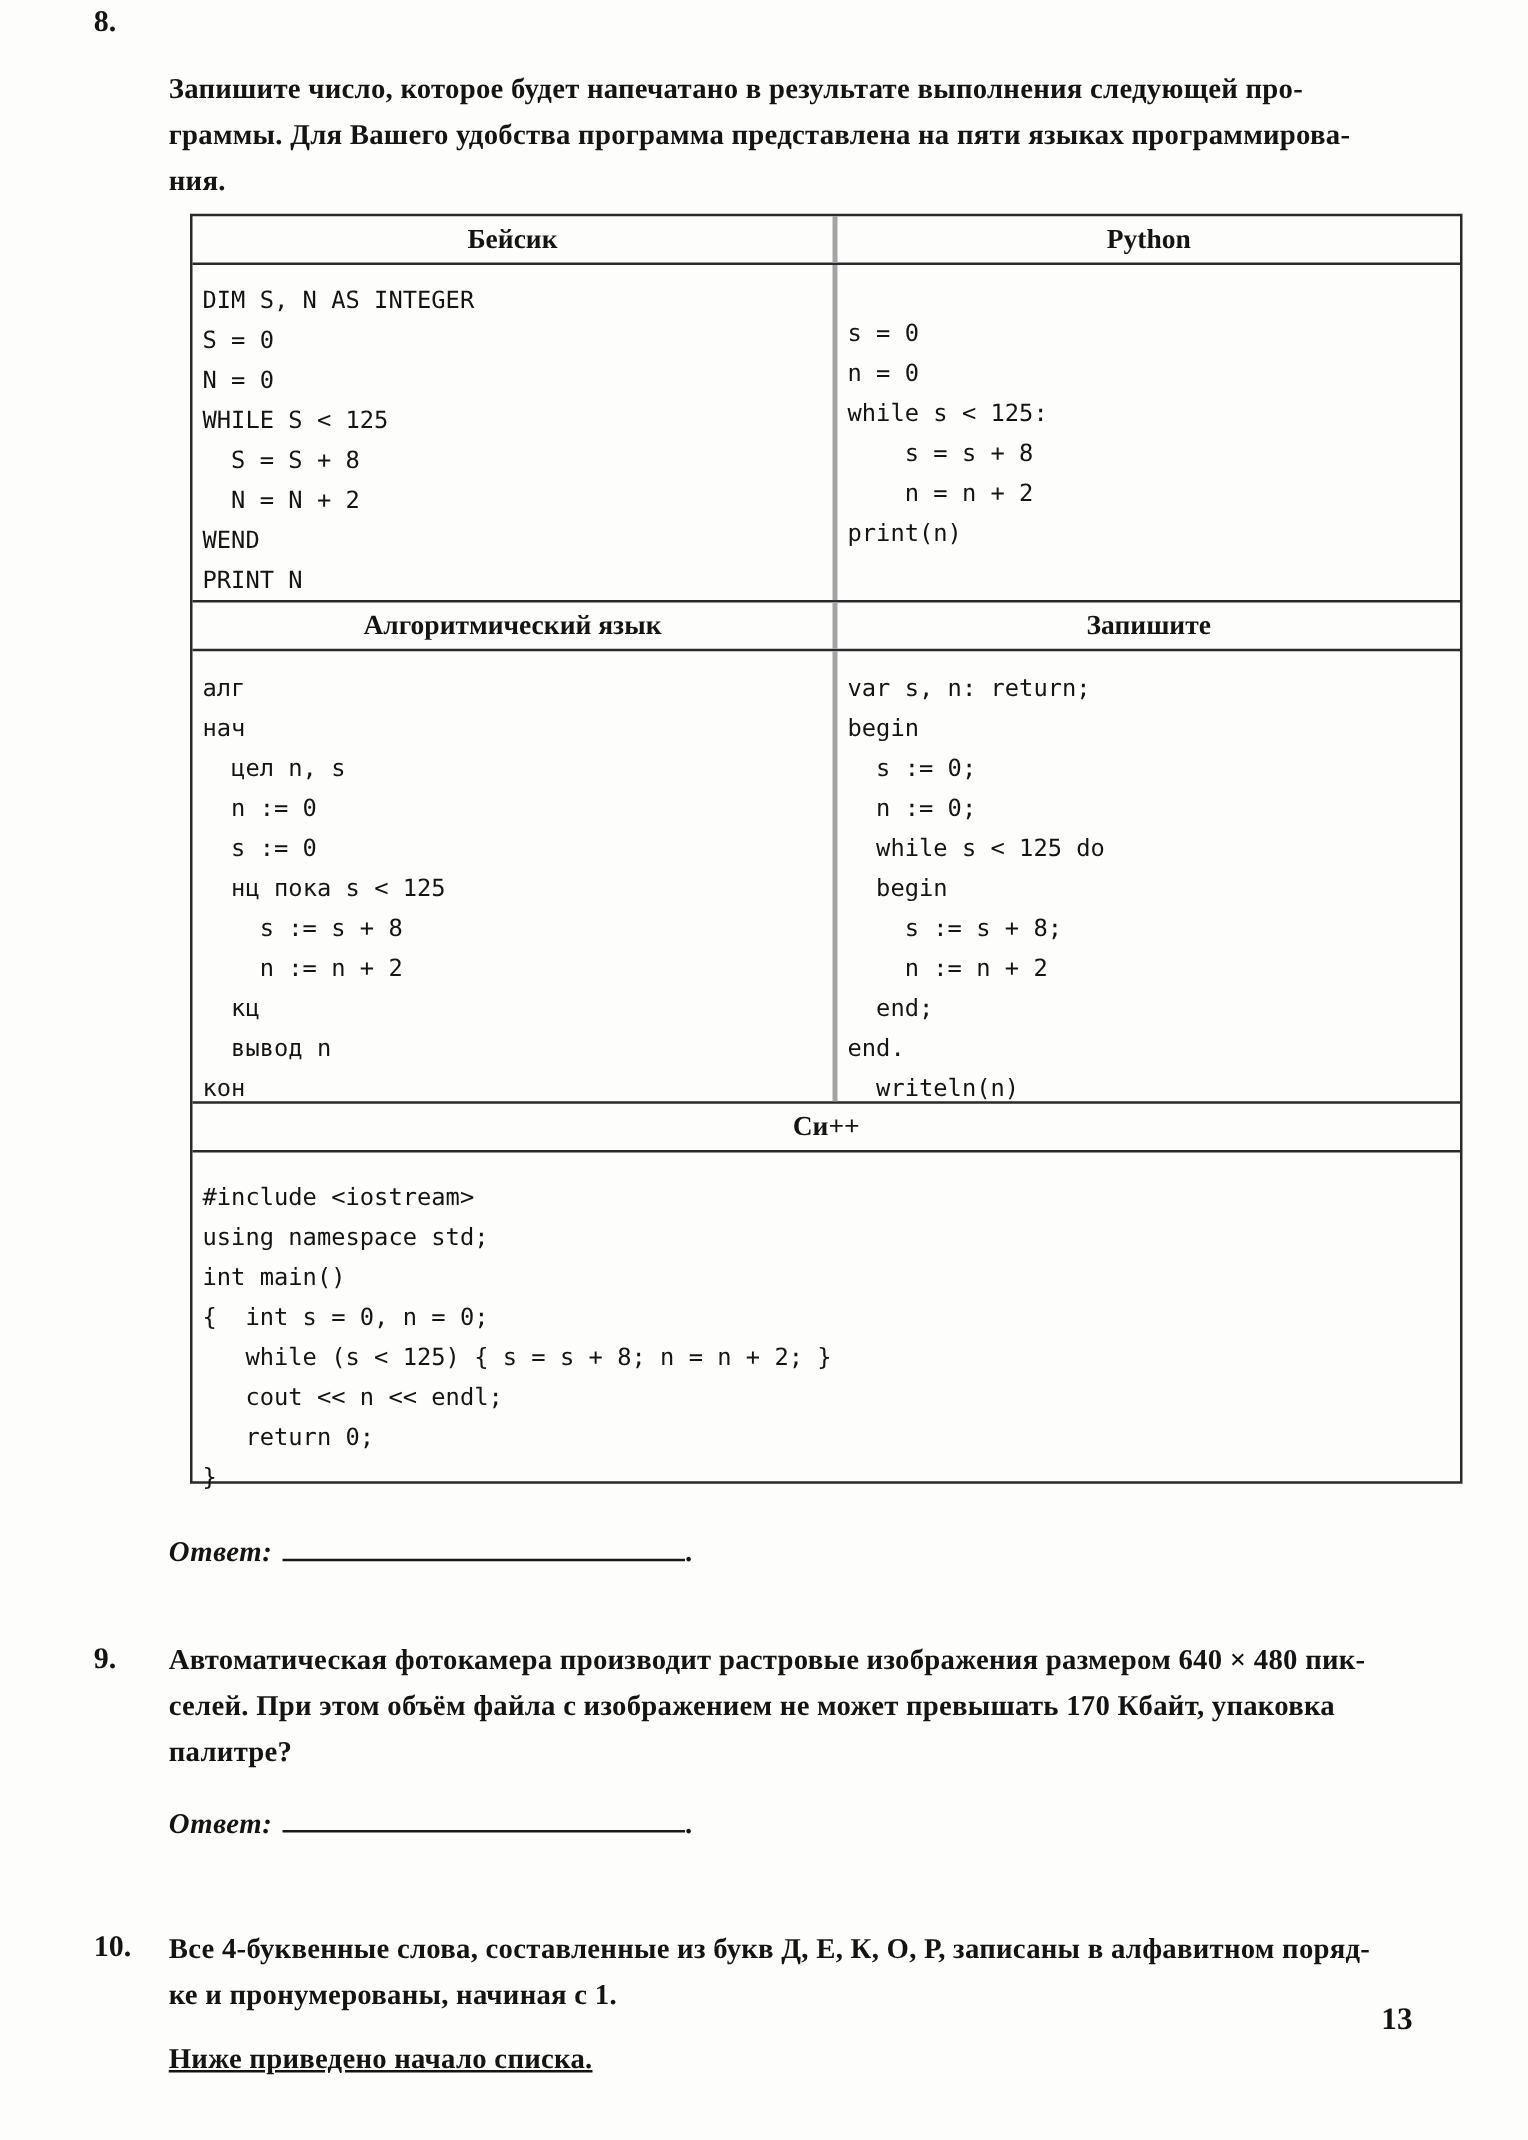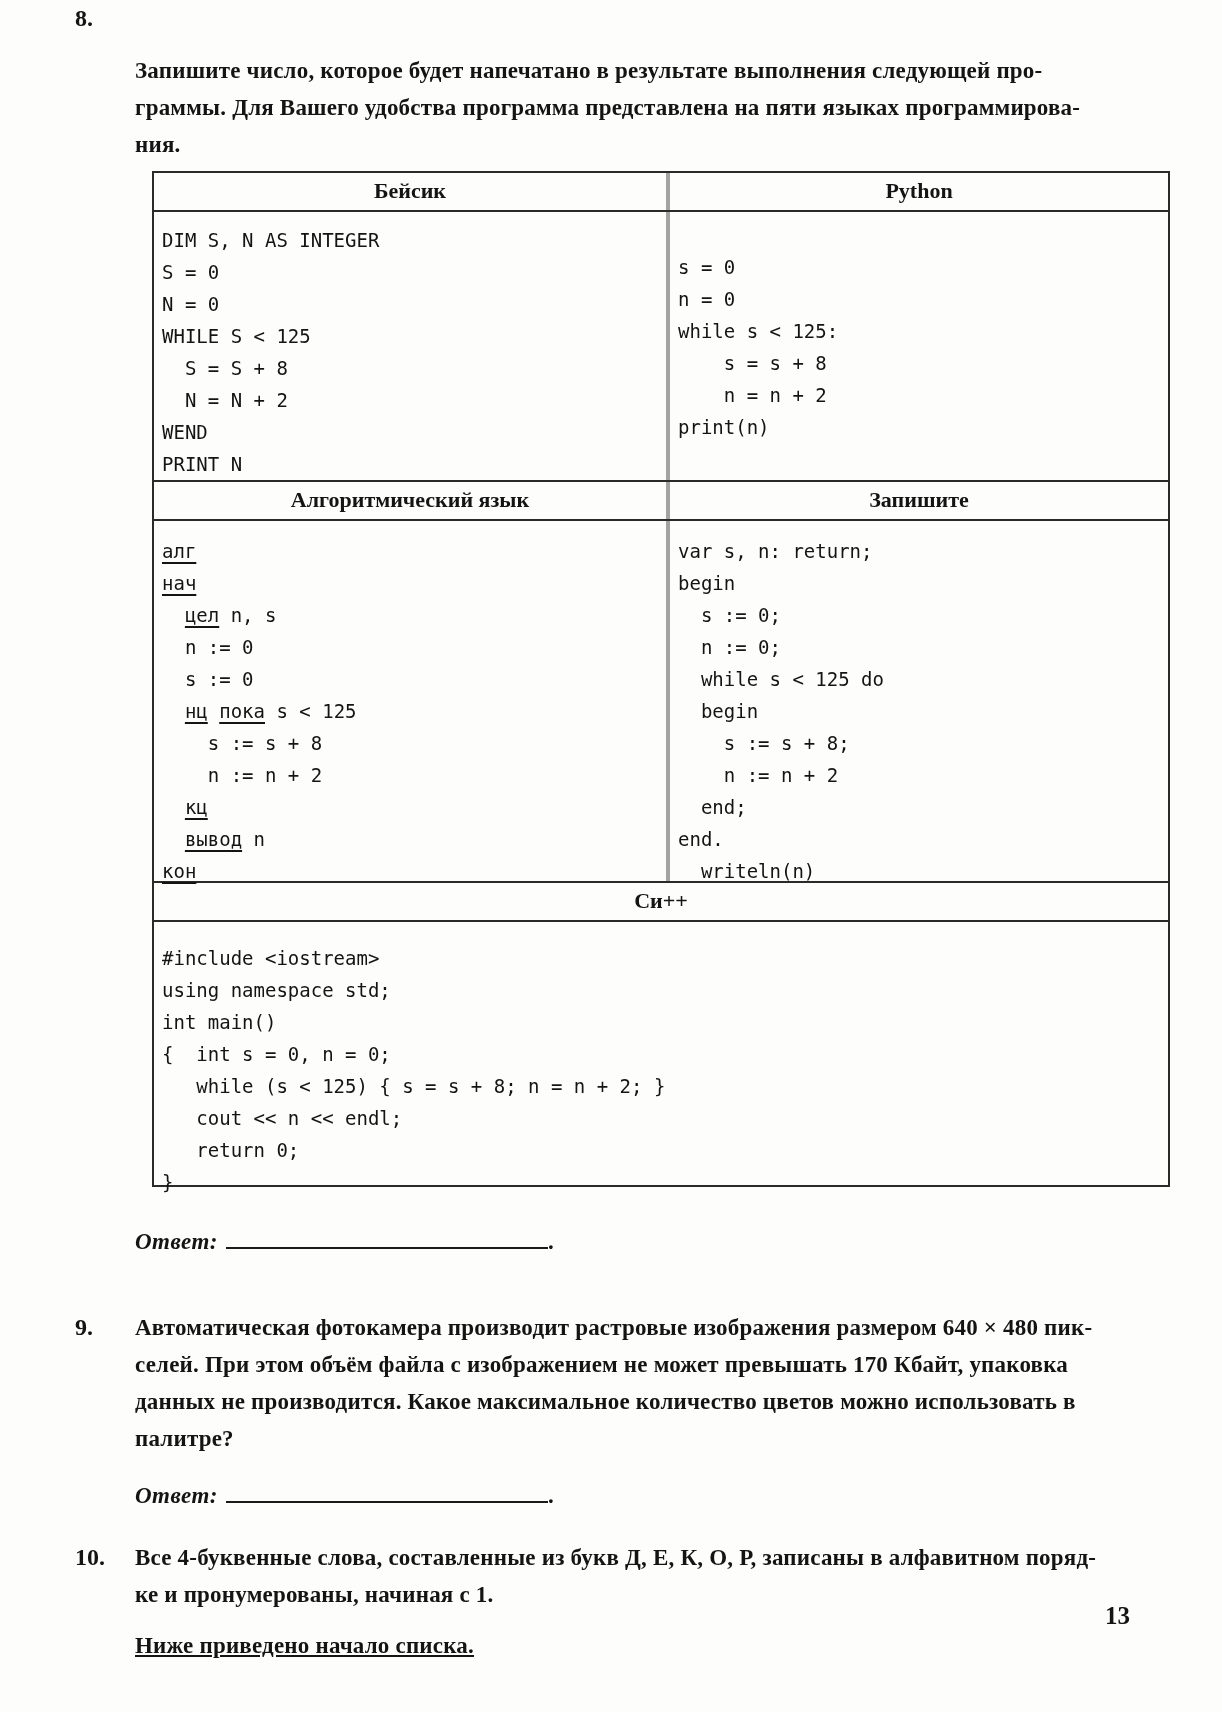--- a/index.html
+++ b/index.html
@@ -48,21 +48,21 @@
     text-align: center;
     padding: 5px 0 6px 0;
   }
   .code {
     font-family: "DejaVu Sans Mono", "Liberation Mono", monospace;
     font-size: 19px;
     line-height: 32px;
     white-space: pre;
     padding: 12px 4px 10px 8px;
   }
-  .code .u { text-decoration: underline; text-underline-offset: 4px; text-decoration-thickness: 2px; }
+  .code .u { text-underline-offset: 4px; text-decoration-thickness: 2px; }
   .vcenter { display: flex; flex-direction: column; justify-content: center; }
   .cpp-pad { padding-top: 20px; }
   .algo-pad { padding-top: 14px; }
   
   .answer { padding-left: 135px; font-size: 23px; }
   .ans-label { font-style: italic; font-weight: 700; letter-spacing: 0.5px; }
   .ans-blank {
     display: inline-block;
     width: 322px;
     border-bottom: 2px solid #1a1a1a;
@@ -76,21 +76,21 @@
     right: 92px;
     top: 1602px;
     font-weight: 700;
     font-size: 25px;
   }
   
   .p8 { padding-top: 52px; }
   .ans8 { margin-top: 36px; }
   .p9 { margin-top: 54px; }
   .ans9 { margin-top: 20px; }
-  .p10 { margin-top: 30px; }
+  .p10 { margin-top: 68px; }
 </style>
 </head>
 <body>
 
 <div class="page">
 
   <section class="problem p8">
     <div class="pnum">8.</div>
     <div>
       <div class="ptext-line">Запишите число, которое будет напечатано в результате выполнения следующей про-</div>
@@ -126,21 +126,20 @@
 
   <div class="answer ans8">
     <span class="ans-label">Ответ:</span><span class="ans-blank"></span><span class="ans-dot">.</span>
   </div>
 
   <section class="problem p9">
     <div class="pnum">9.</div>
     <div>
       <div class="ptext-line">Автоматическая фотокамера производит растровые изображения размером 640 × 480 пик-</div>
       <div class="ptext-line">селей. При этом объём файла с изображением не может превышать 170 Кбайт, упаковка</div>
-      <div class="ptext-line">данных не производится. Какое максимальное количество цветов можно использовать в</div>
       <div class="ptext-line">палитре?</div>
     </div>
   </section>
 
   <div class="answer ans9">
     <span class="ans-label">Ответ:</span><span class="ans-blank"></span><span class="ans-dot">.</span>
   </div>
 
   <section class="problem p10">
     <div class="pnum">10.</div>

